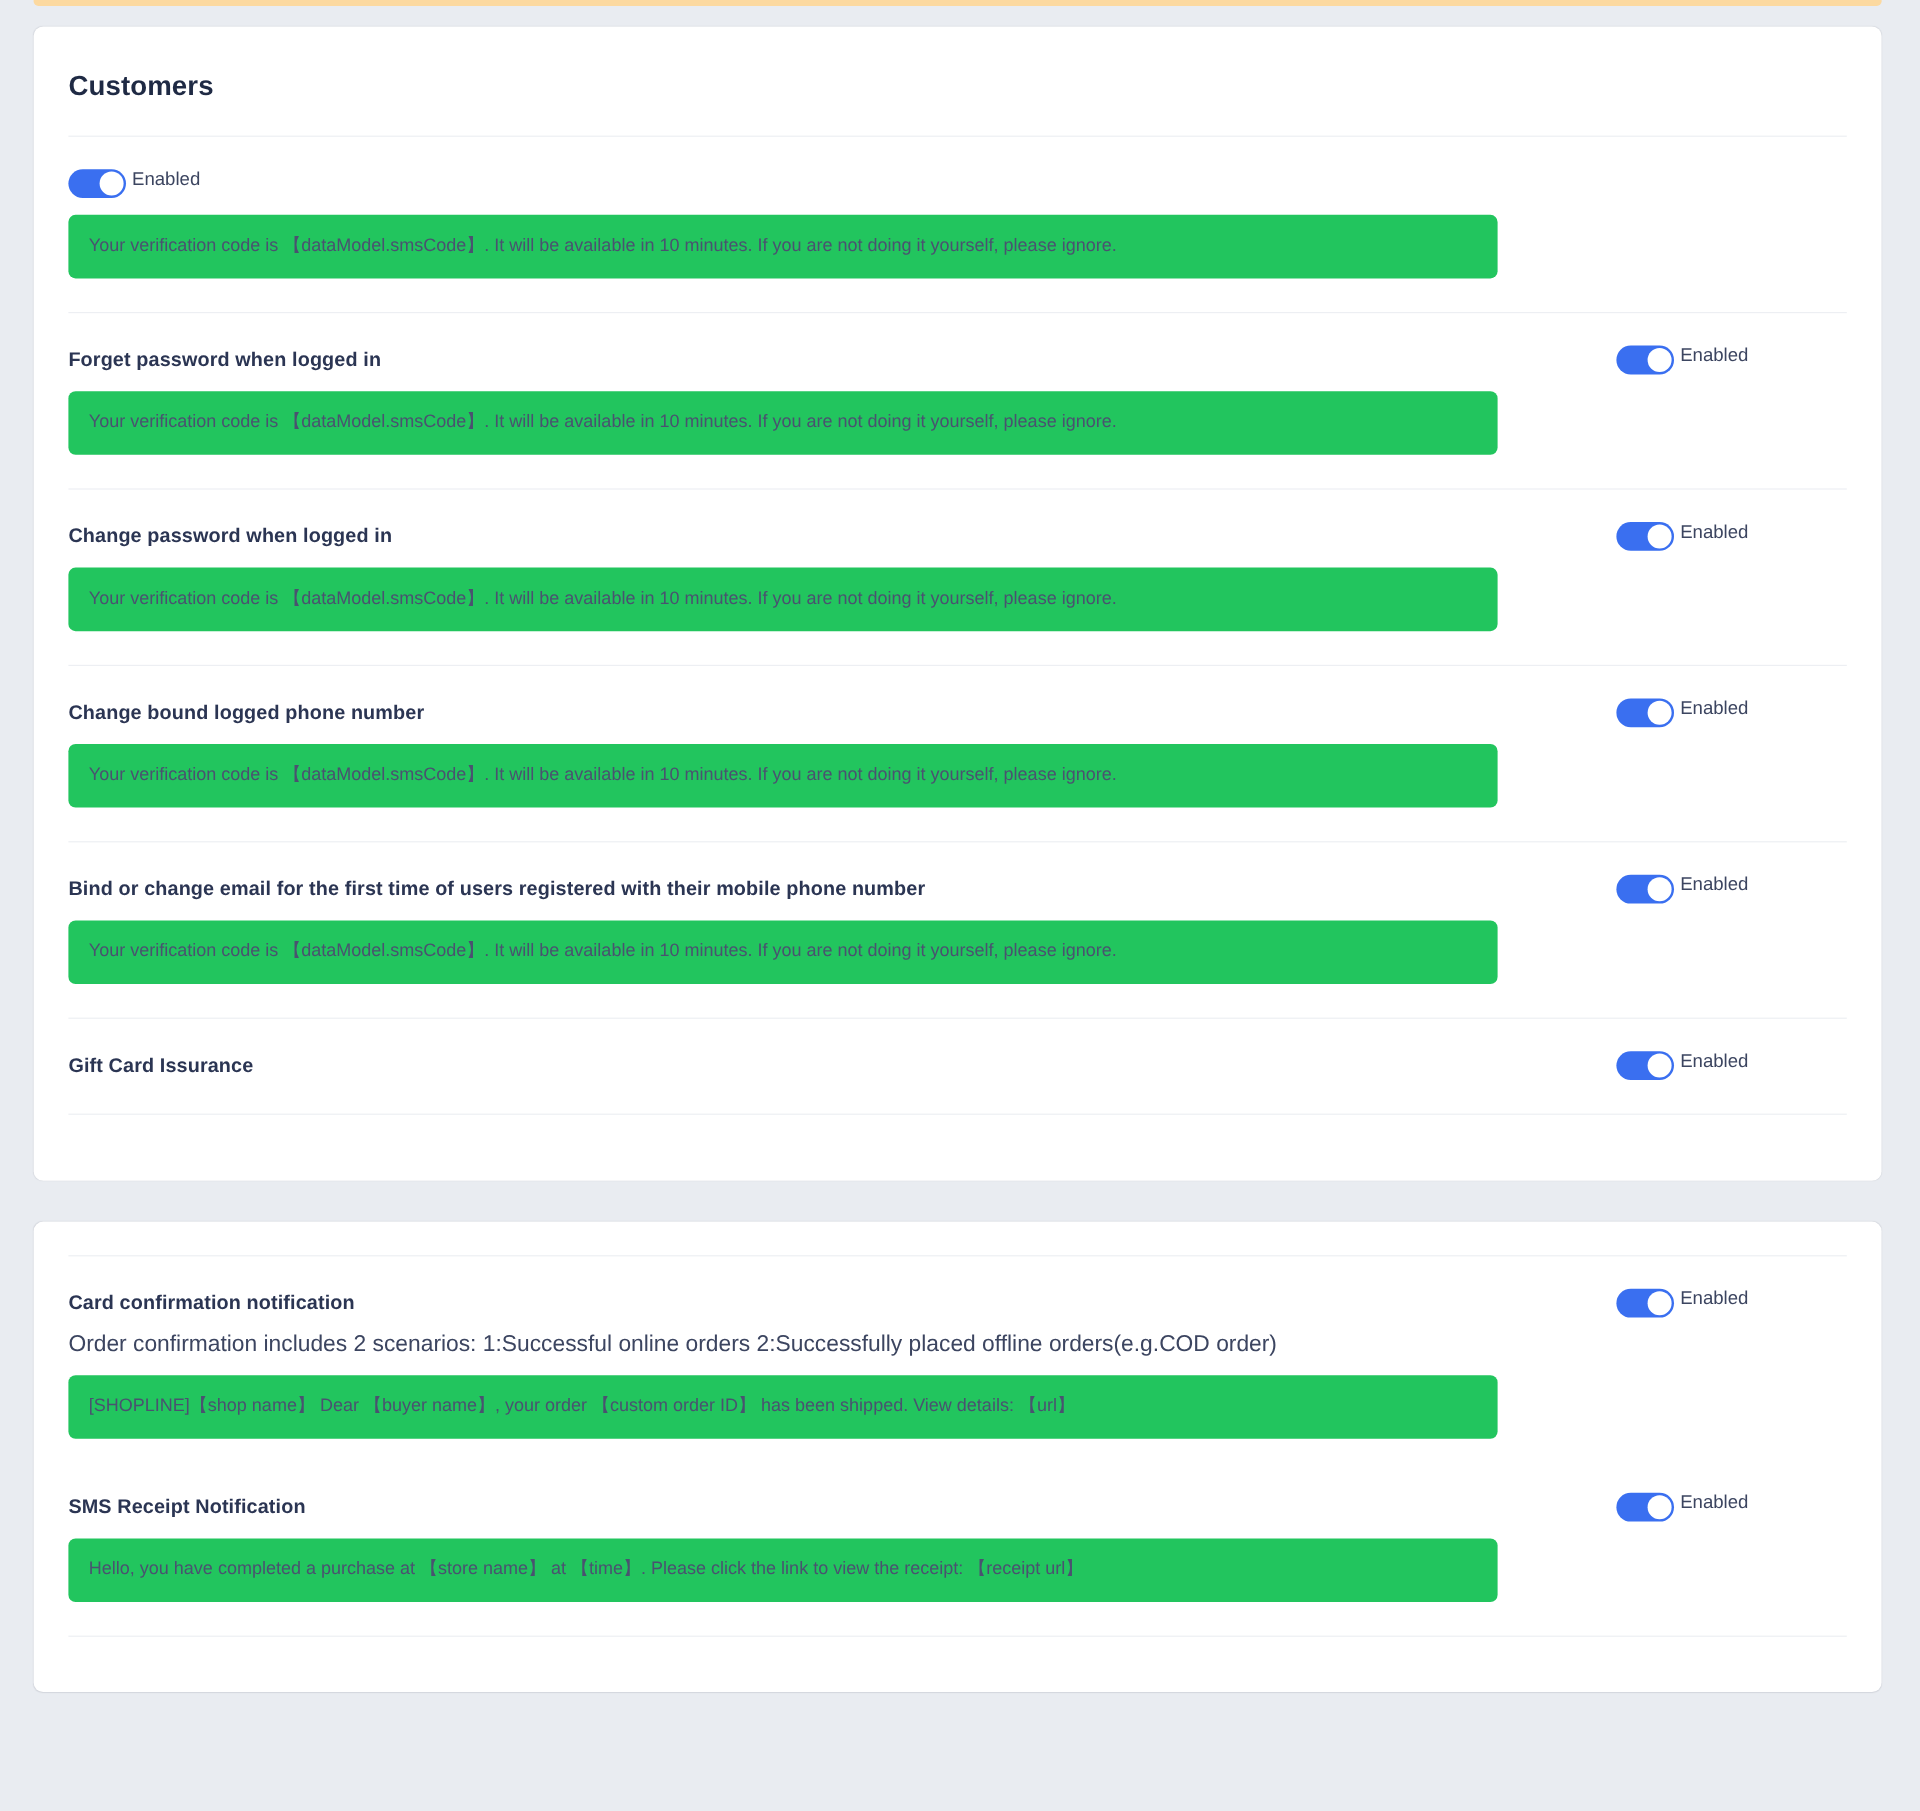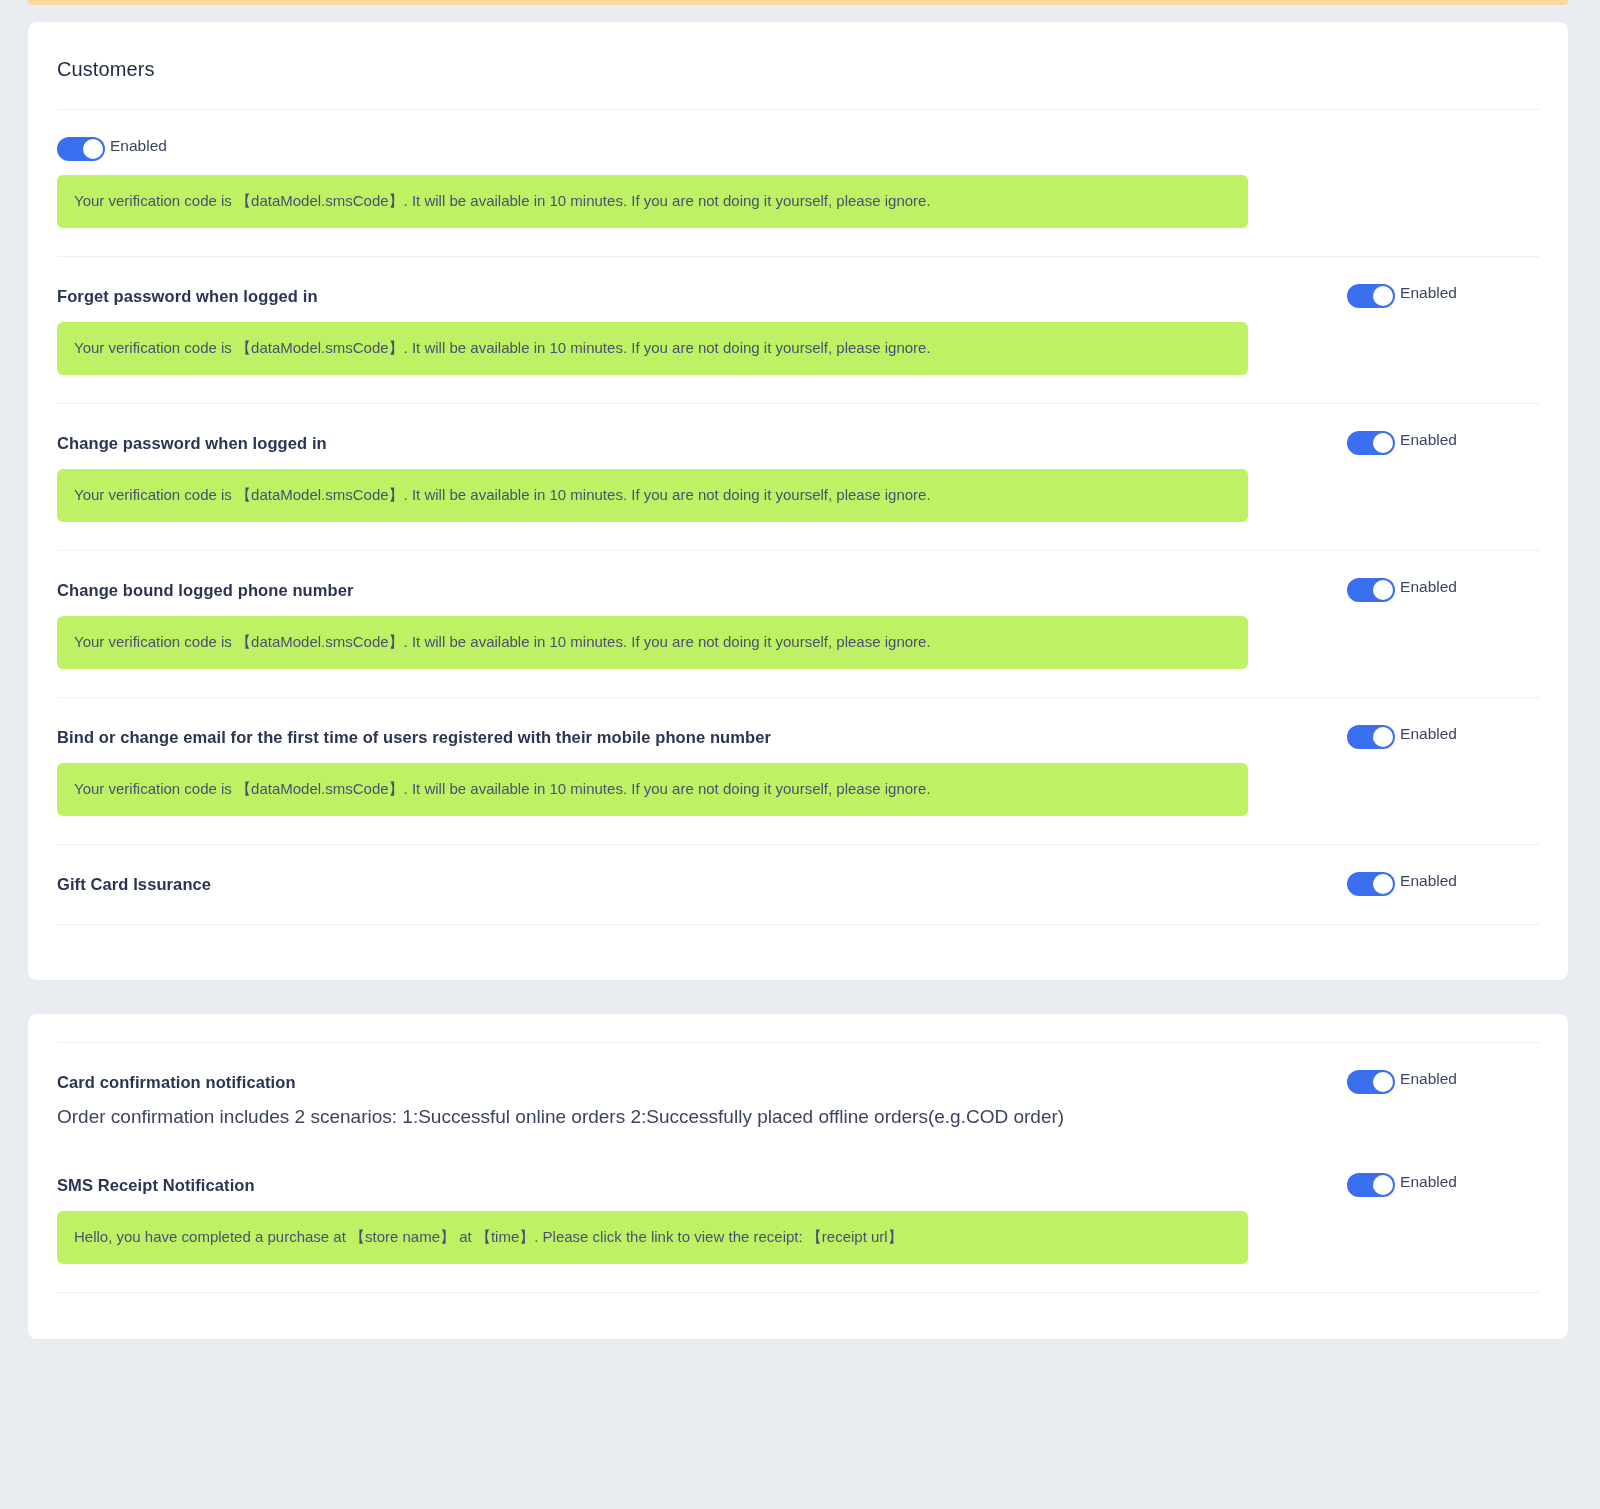--- a/index.html
+++ b/index.html
@@ -39,22 +39,22 @@
   .card {
     background: #ffffff;
     border-radius: 8px;
     width: 1540px;
     box-shadow: 0 0 1px rgba(16,24,40,0.10);
   }
 
   .card + .card { margin-top: 34px; }
 
   .card-title {
-    font-size: 20px;
-    font-weight: 400;
+    font-size: 23px;
+    font-weight: 700;
     color: #1f2a44;
     padding: 36px 0 0 29px;
     letter-spacing: .1px;
   }
 
   .card-body { padding: 0 29px 0 29px; }
 
   .divider {
     height: 1px;
     background: #edeff3;
@@ -119,21 +119,21 @@
   .toggle-label {
     font-size: 15.5px;
     color: #3c4560;
     margin-left: 4px;
     white-space: nowrap;
   }
 
   .msg-box {
     margin-top: 14px;
     width: 1191px;
-    background: #bef264;
+    background: #22c55e;
     border-radius: 6px;
     padding: 16px 17px 17px 17px;
     font-size: 15px;
     color: #4a5270;
     line-height: 20px;
   }
 
   .row-gap-bottom { height: 28px; }
   .row-gap-bottom-sm { height: 18px; }
 
@@ -257,20 +257,21 @@
         <div class="row-head">
           <div class="row-title">Card confirmation notification</div>
           <div class="toggle-wrap">
             <div class="toggle">
                 <div class="knob"></div>
               </div>
             <div class="toggle-label">Enabled</div>
           </div>
         </div>
         <div class="row-subtitle">Order confirmation includes 2 scenarios: 1:Successful online orders 2:Successfully placed offline orders(e.g.COD order)</div>
+        <div class="msg-box">[SHOPLINE]【shop name】 Dear 【buyer name】, your order 【custom order ID】 has been shipped. View details: 【url】</div>
         <div class="row-gap-bottom-sm"></div>
       </div>
 
       <div class="row">
         <div class="row-head">
           <div class="row-title">SMS Receipt Notification</div>
           <div class="toggle-wrap">
             <div class="toggle">
                 <div class="knob"></div>
               </div>

